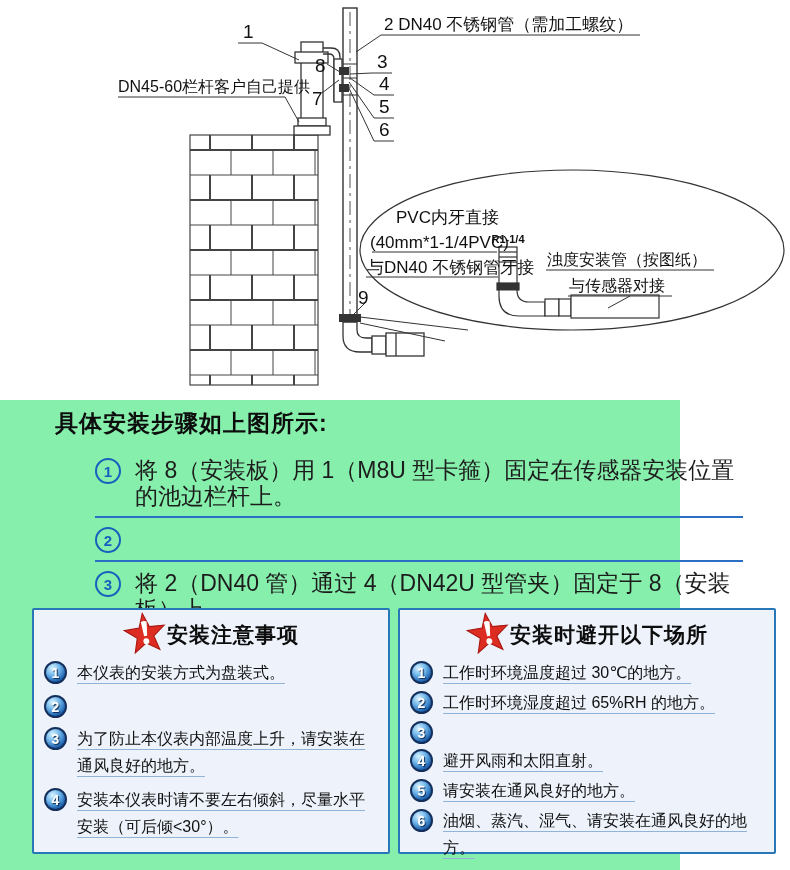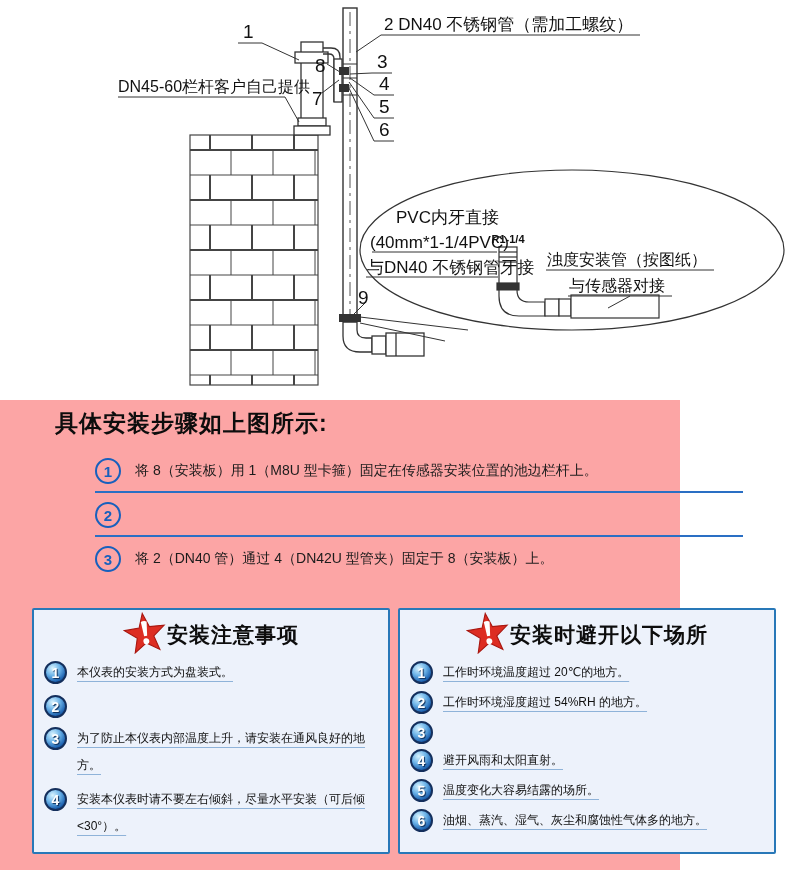--- a/index.html
+++ b/index.html
@@ -10,36 +10,36 @@
     color:#111;
   }
   .page{position:absolute;inset:0;width:790px;height:870px;}
 
   
   .diagram-area{position:absolute;left:0;top:0;width:790px;height:400px;background:#fff;}
   .diagram-area svg{display:block;}
   .dtext{font-family:"Liberation Sans","DejaVu Sans",sans-serif;fill:#111;}
 
   
-  .bottom-section{position:absolute;left:0;top:400px;width:680px;height:470px;background:#fca5a5;text-decoration:underline;}
+  .bottom-section{position:absolute;left:0;top:400px;width:680px;height:470px;background:#86efac;text-decoration:underline;}
 
   .steps-heading{
     position:absolute;left:55px;top:8px;
     font-size:23px;font-weight:bold;color:#0d0d0d;letter-spacing:1px;
   }
   .steps-list{position:absolute;left:95px;top:50px;width:648px;}
   .step-row{display:flex;align-items:flex-start;gap:14px;padding:7px 0 6px 0;}
   .step-num{
     width:22px;height:22px;border-radius:50%;
     border:2px solid #1760bd;color:#1760bd;
     font-size:15px;font-weight:bold;
     display:flex;align-items:center;justify-content:center;
     flex-shrink:0;margin-top:1px;background:transparent;
   }
-  .step-text{font-size:14px;line-height:26px;color:#1c1c1c;}
+  .step-text{font-size:23px;line-height:26px;color:#1c1c1c;}
   .step-divider{height:0;border-bottom:2px solid #2a6fc4;margin:1px 0;}
 
   
   .note-box{
     position:absolute;top:208px;height:246px;box-sizing:border-box;
     border:2px solid #2878b8;background:#edf2fb;border-radius:2px;
   }
   .note-box.notice{left:32px;width:358px;}
   .note-box.avoid{left:398px;width:378px;}
   .box-header{
@@ -53,21 +53,21 @@
   .notice .item{margin-bottom:7px;}
   .badge{
     width:23px;height:23px;border-radius:50%;flex-shrink:0;margin-top:2px;
     background:radial-gradient(circle at 35% 28%, #d9f4ff 0%, #6cb3e8 40%, #1a5fae 75%, #0d3a73 100%);
     border:2px solid #142f5c;box-sizing:border-box;
     color:#fff;font-weight:bold;font-size:14px;
     display:flex;align-items:center;justify-content:center;
     text-shadow:1px 1px 1px #0a2a55;
   }
   .item-text{
-    font-size:12px;line-height:27px;color:#101010;
+    font-size:16px;line-height:27px;color:#101010;
     text-decoration:underline;
     text-decoration-color:#8fb3d9;
     text-decoration-thickness:1px;
     text-underline-offset:5px;
   }
 </style>
 </head>
 <body>
 
 <div class="page">
@@ -234,38 +234,38 @@
               <path d="M17.6 8.6 Q20.4 7.4 22.9 8.8 L21.6 21.8 L18.8 21.8 Z" fill="#ffffff"></path>
               <circle cx="20.2" cy="26.6" r="2.7" fill="#ffffff"></circle>
             </g>
           </svg>
         </span>
         <span class="box-title">安装时避开以下场所</span>
       </div>
       <div class="box-items">
         <div class="item">
           <span class="badge">1</span>
-          <span class="item-text">工作时环境温度超过 20℃的地方。</span>
+          <span class="item-text">工作时环境温度超过 30℃的地方。</span>
         </div>
         <div class="item">
           <span class="badge">2</span>
-          <span class="item-text">工作时环境湿度超过 54%RH 的地方。</span>
+          <span class="item-text">工作时环境湿度超过 65%RH 的地方。</span>
         </div>
         <div class="item">
           <span class="badge">3</span>
         </div>
         <div class="item">
           <span class="badge">4</span>
           <span class="item-text">避开风雨和太阳直射。</span>
         </div>
         <div class="item">
           <span class="badge">5</span>
-          <span class="item-text">温度变化大容易结露的场所。</span>
+          <span class="item-text">请安装在通风良好的地方。</span>
         </div>
         <div class="item">
           <span class="badge">6</span>
-          <span class="item-text">油烟、蒸汽、湿气、灰尘和腐蚀性气体多的地方。</span>
+          <span class="item-text">油烟、蒸汽、湿气、请安装在通风良好的地方。</span>
         </div>
       </div>
     </div>
 
   </div>
 </div>
 
 </body></html>

